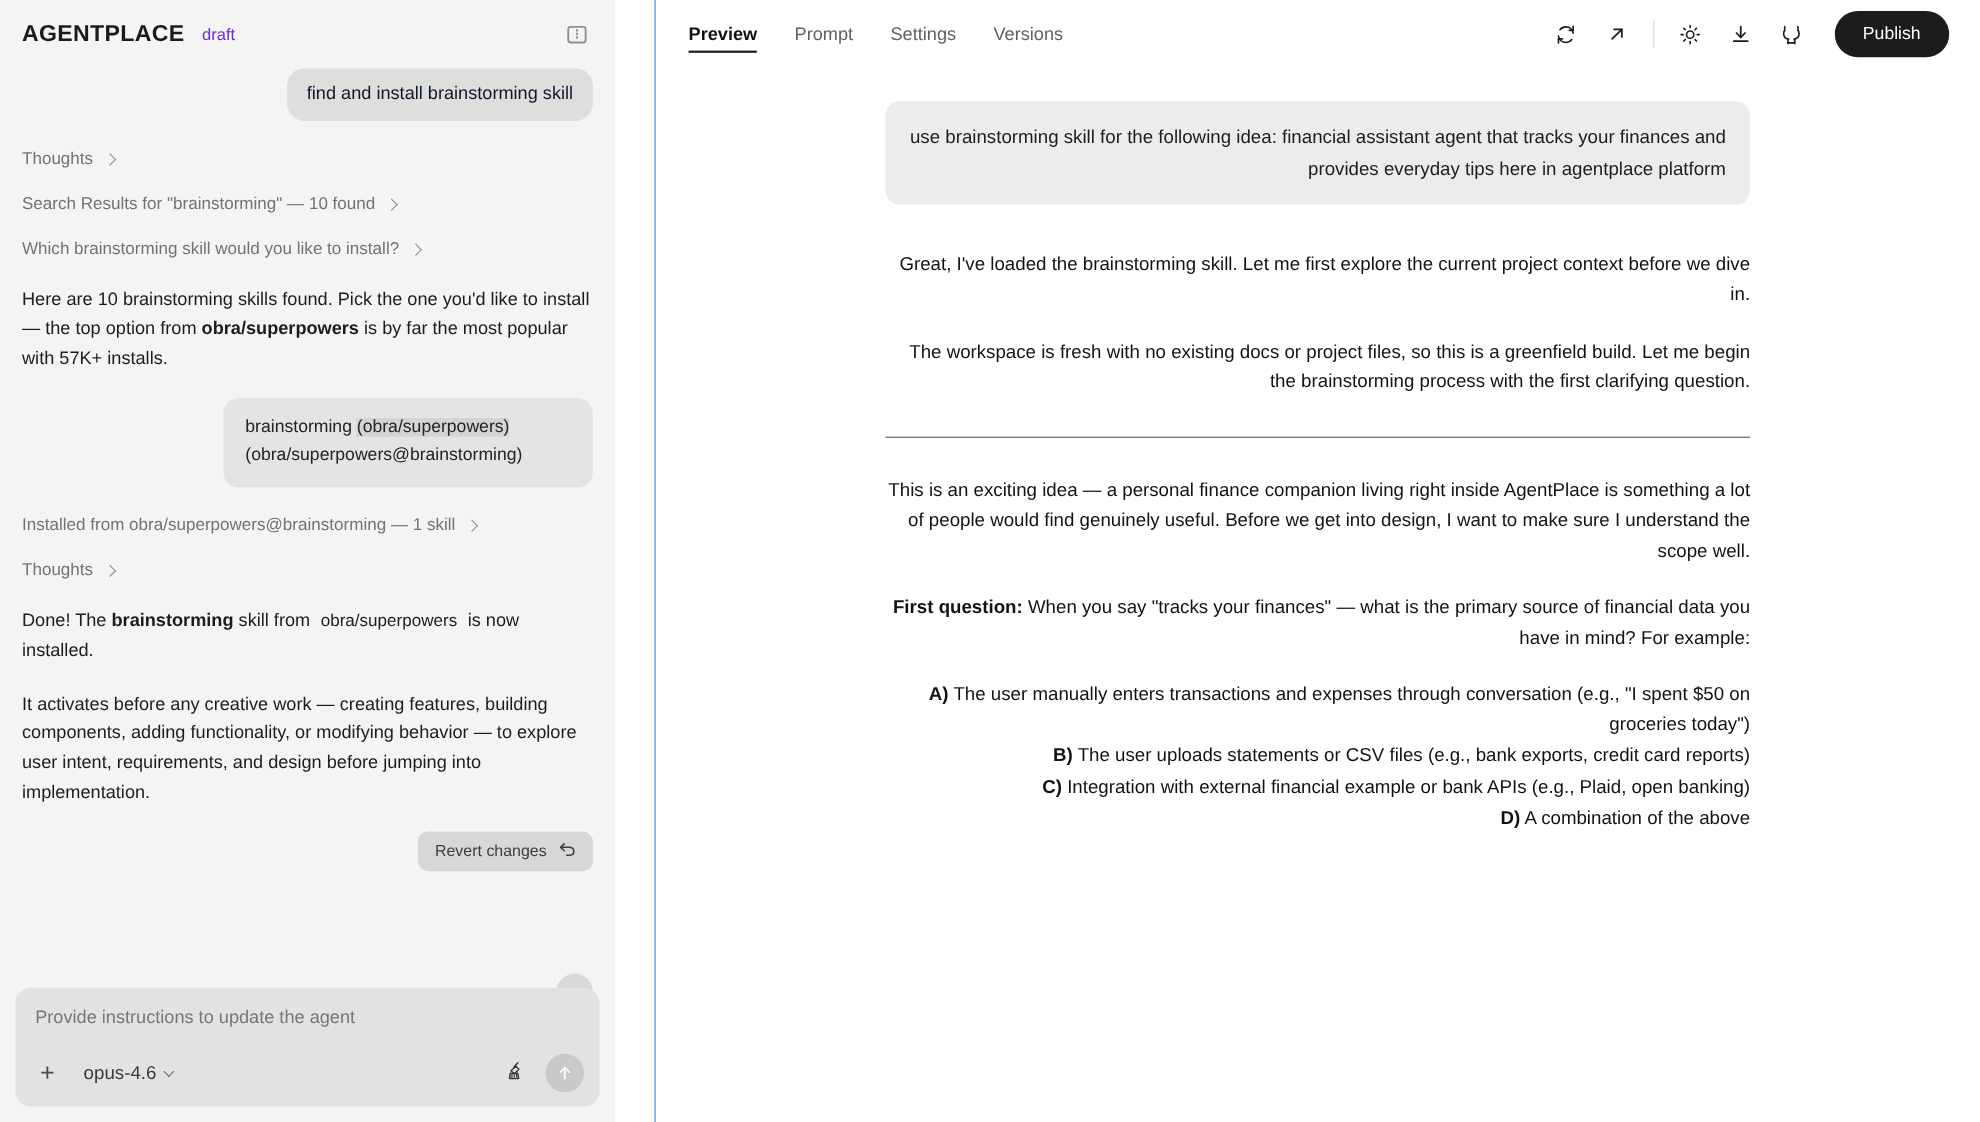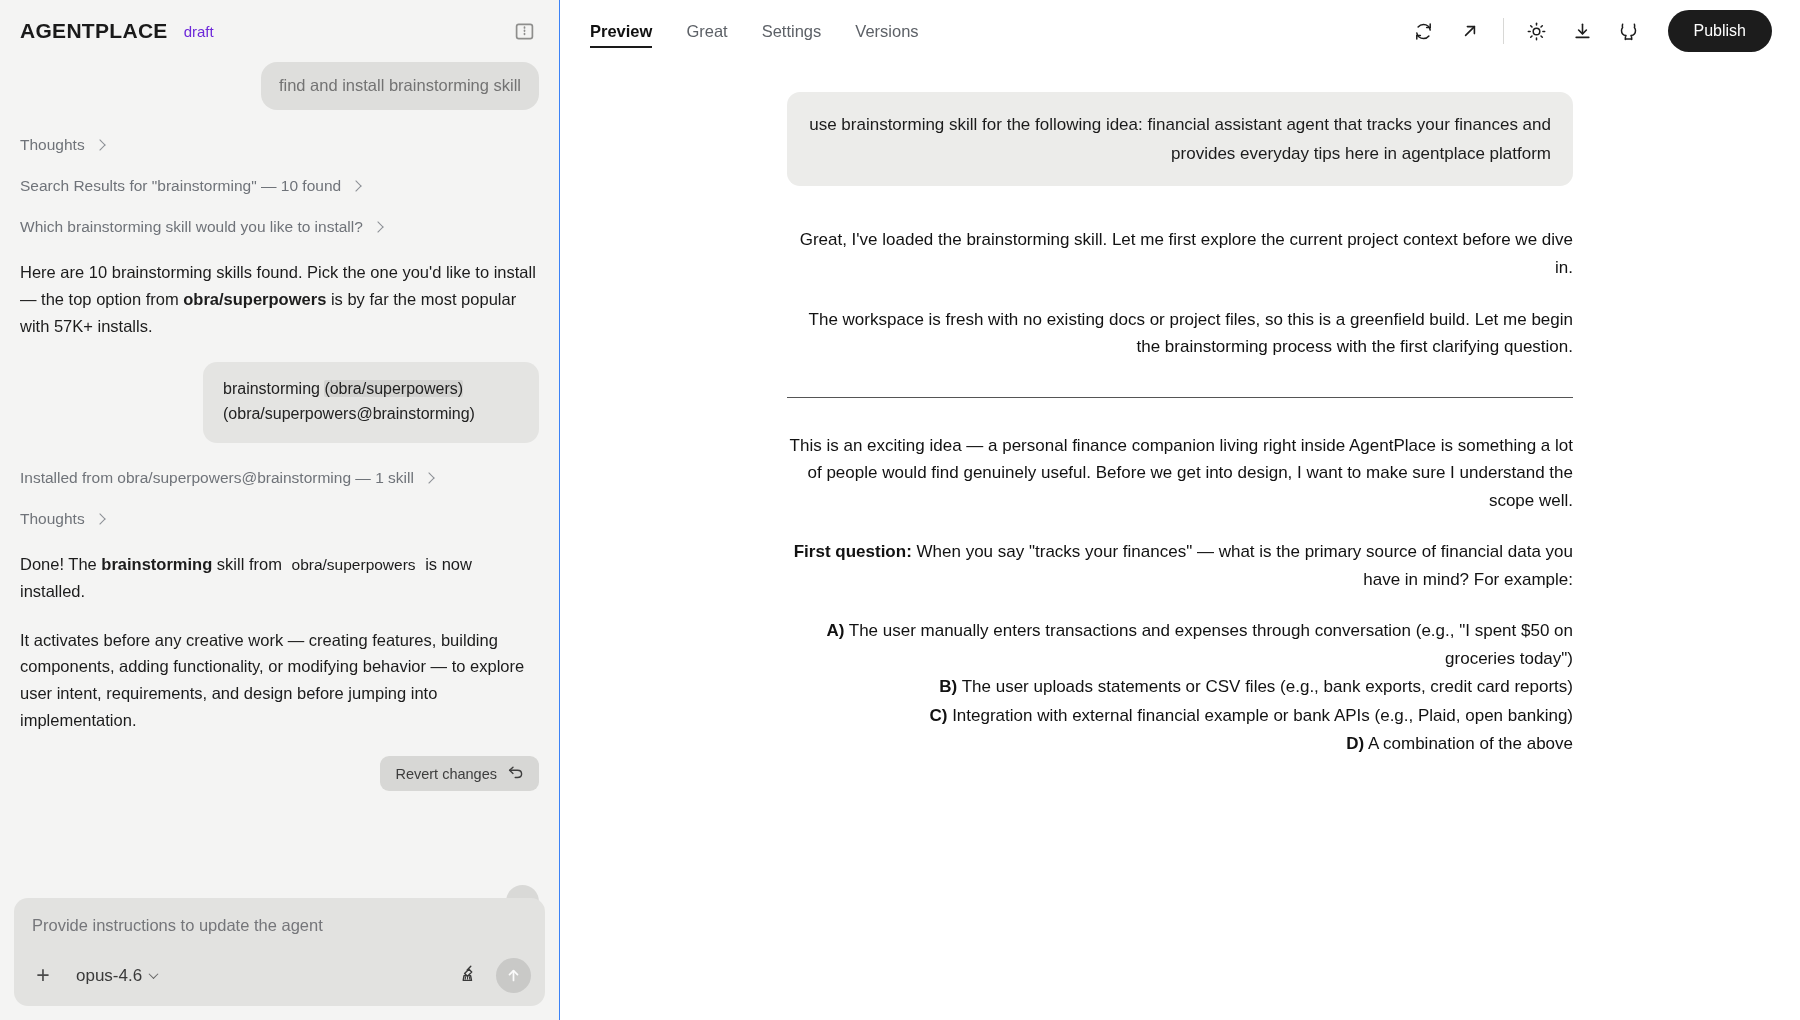--- a/index.html
+++ b/index.html
@@ -4,21 +4,21 @@
 <title>AgentPlace</title>
 <style>
   * { box-sizing: border-box; margin: 0; padding: 0; }
   html, body {
     width: 1800px; height: 1020px;
     font-family: "Liberation Sans", sans-serif;
     background: #ffffff;
     overflow: hidden;
     -webkit-font-smoothing: antialiased;
   }
-  .app { display: flex; width: 1800px; height: 774px; }
+  .app { display: flex; width: 1800px; height: 774px; gap: 36px; }
 
   
   .sidebar {
     width: 559px; height: 1020px;
     background: #f4f4f3;
     display: flex; flex-direction: column;
     position: relative;
     flex: 0 0 559px;
   }
   .sidebar-header {
@@ -46,21 +46,21 @@
     overflow: hidden;
     padding: 0 20px;
     position: relative;
   }
 
   .user-bubble-wrap { display: flex; justify-content: flex-end; margin-bottom: 26px; }
   .user-bubble {
     background: #dededc;
     border-radius: 16px;
     padding: 12px 18px;
-    font-size: 16.5px; color: #737373;
+    font-size: 16.5px; color: #0f172a;
     max-width: 330px;
     line-height: 1.45;
   }
 
   .collapsible {
     display: flex; align-items: center; gap: 9px;
     font-size: 15.5px; color: #6f7379;
     margin-bottom: 23px;
     cursor: pointer;
   }
@@ -382,21 +382,21 @@
       </div>
     </div>
 
   </aside>
 
   <section class="right">
 
     <div class="topbar">
       <nav class="tabs">
         <div class="tab active">Preview</div>
-        <div class="tab">Great</div>
+        <div class="tab">Prompt</div>
         <div class="tab">Settings</div>
         <div class="tab">Versions</div>
       </nav>
 
       <div class="topbar-right">
         <div class="tb-icon">
           <svg width="21" height="21" viewBox="0 0 21 21" fill="none">
             <path d="M17.2 6.6V3.0" stroke="#1d1d1d" stroke-width="1.5" stroke-linecap="round"></path>
             <path d="M3.8 14.4V18.0" stroke="#1d1d1d" stroke-width="1.5" stroke-linecap="round"></path>
             <path d="M17.2 6.6H13.6" stroke="#1d1d1d" stroke-width="1.5" stroke-linecap="round"></path>

